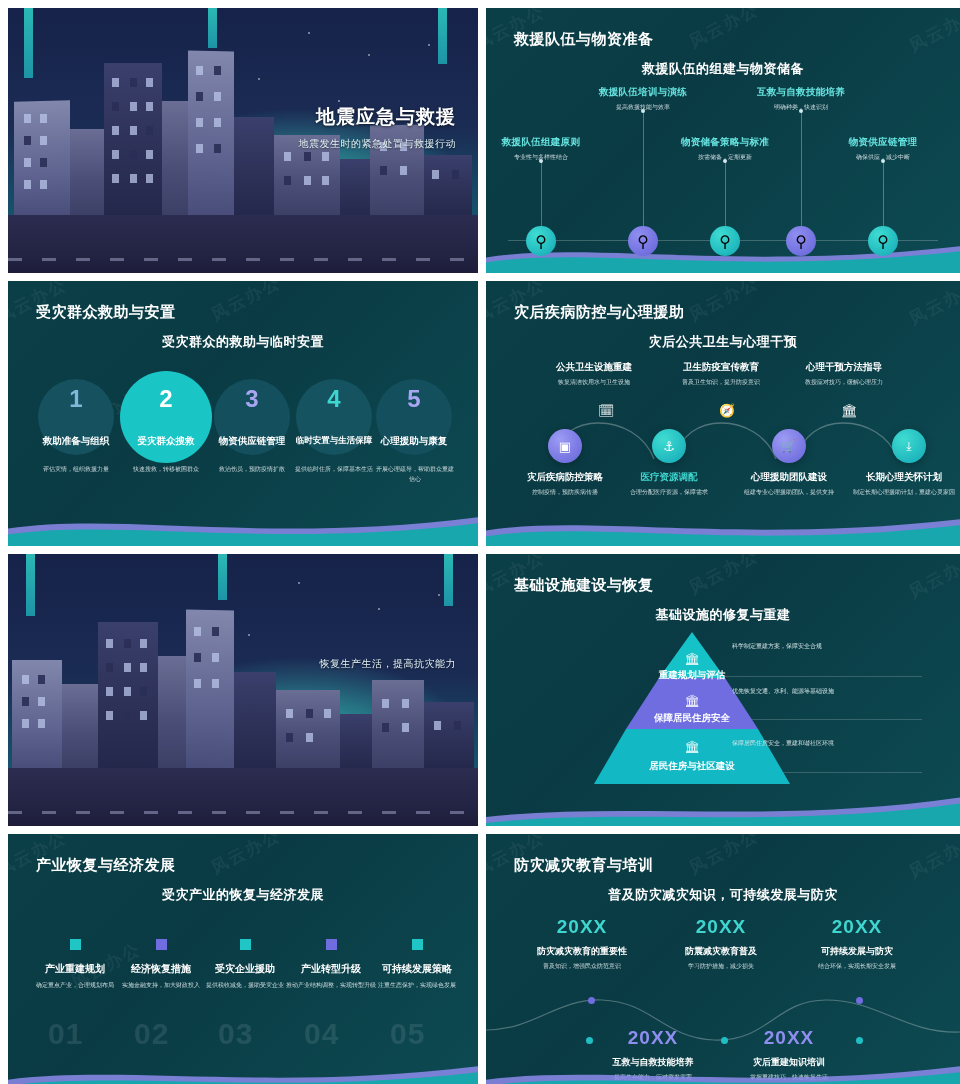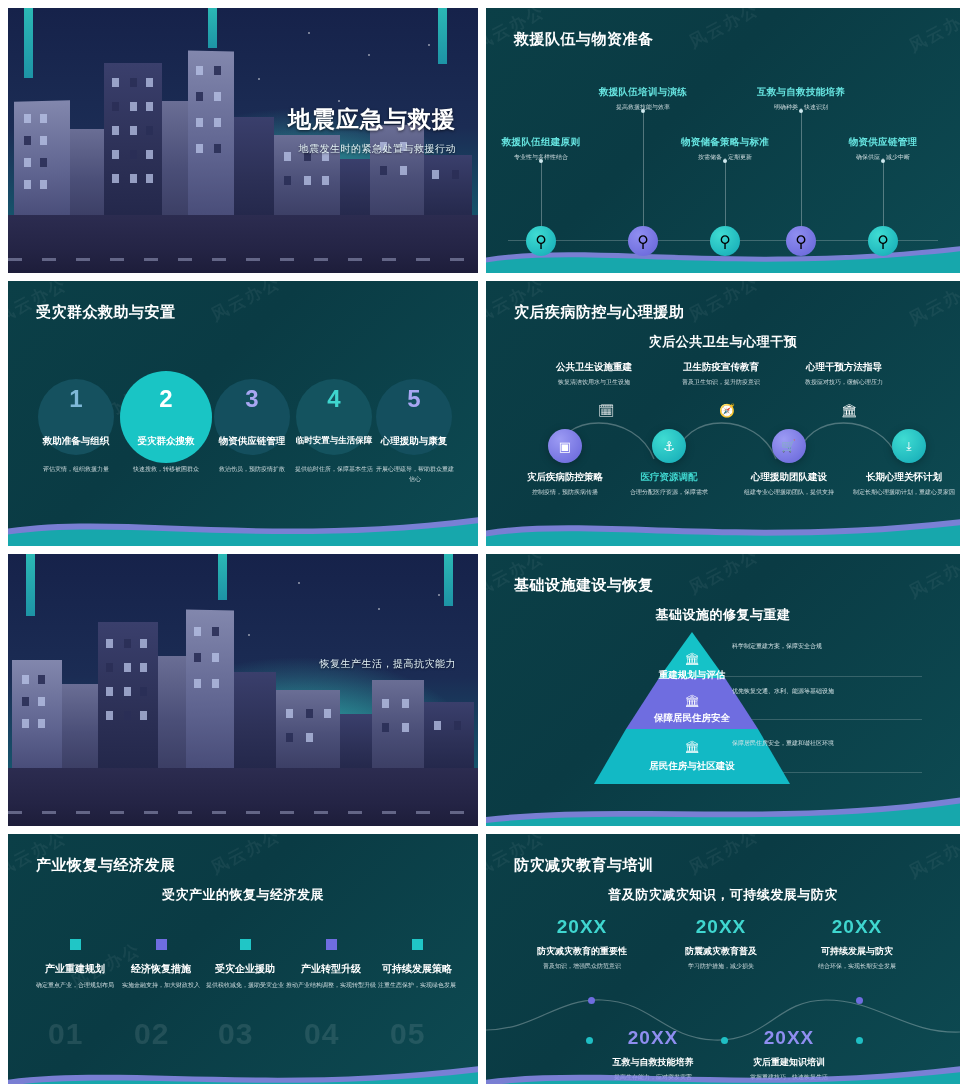--- a/index.html
+++ b/index.html
@@ -65,21 +65,21 @@
   .win {
     position:absolute; width:7px; height:9px;
     background:#b9c4e8; opacity:.75;
   }
   .win.dk { background:#2a2f57; opacity:.9; }
   .teal-strip { position:absolute; top:0; width:9px; background:linear-gradient(180deg,#2fd3c8,#1ea7b5); opacity:.85; }
   .cover-title {
     position:absolute; right:22px; top:96px; text-align:right; z-index:6;
   }
   .cover-title h1 {
-    font-size: 23px; color:#ffffff; font-weight:bold; letter-spacing:1px;
+    font-size: 19px; color:#ffffff; font-weight:bold; letter-spacing:1px;
     text-shadow: 0 1px 3px rgba(0,0,0,.6);
   }
   .cover-title p {
     margin-top:7px; font-size:10px; color:#e4f3f6; letter-spacing:.5px;
     text-shadow: 0 1px 2px rgba(0,0,0,.55);
   }
 
   
   .s-title {
     position:absolute; left:28px; top:22px;
@@ -223,20 +223,21 @@
       <h1>地震应急与救援</h1>
       <p>地震发生时的紧急处置与救援行动</p>
     </div>
   </div>
 
   <div class="slide">
     <div class="wm a">风云办公</div>
     <div class="wm b">风云办公</div>
     <div class="wm e">风云办公</div>
     <div class="s-title">救援队伍与物资准备</div>
+    <div class="s-sub">救援队伍的组建与物资储备</div>
 
     <div class="tl-line"></div>
 
     <div class="tl-stem" style="left:55px;  top:153px; height:80px"></div>
     <div class="tl-stem" style="left:157px; top:103px; height:130px"></div>
     <div class="tl-stem" style="left:239px; top:153px; height:80px"></div>
     <div class="tl-stem" style="left:315px; top:103px; height:130px"></div>
     <div class="tl-stem" style="left:397px; top:153px; height:80px"></div>
     <div class="tl-dot" style="left:53px;  top:151px"></div>
     <div class="tl-dot" style="left:155px; top:101px"></div>
@@ -288,20 +289,21 @@
         <path d="M0,31 C110,11 260,45 500,17 L500,46 L0,46 Z" fill="#17a7ac"></path>
       </svg>
     </div>
   </div>
 
   <div class="slide">
     <div class="wm a">风云办公</div>
     <div class="wm b">风云办公</div>
     <div class="wm c">风云办公</div>
     <div class="s-title">受灾群众救助与安置</div>
+    <div class="s-sub">受灾群众的救助与临时安置</div>
 
     <div class="circ" style="left:30px; top:98px; width:76px; height:76px; background:#15515f;">
       <div class="num" style="color:#7fb8d8">1</div>
       <div class="nm">救助准备与组织</div>
     </div>
     <div class="circ" style="left:112px; top:90px; width:92px; height:92px; background:#19c5c5;">
       <div class="num" style="color:#ffffff">2</div>
       <div class="nm">受灾群众搜救</div>
     </div>
     <div class="circ" style="left:206px; top:98px; width:76px; height:76px; background:#144f5e;">

